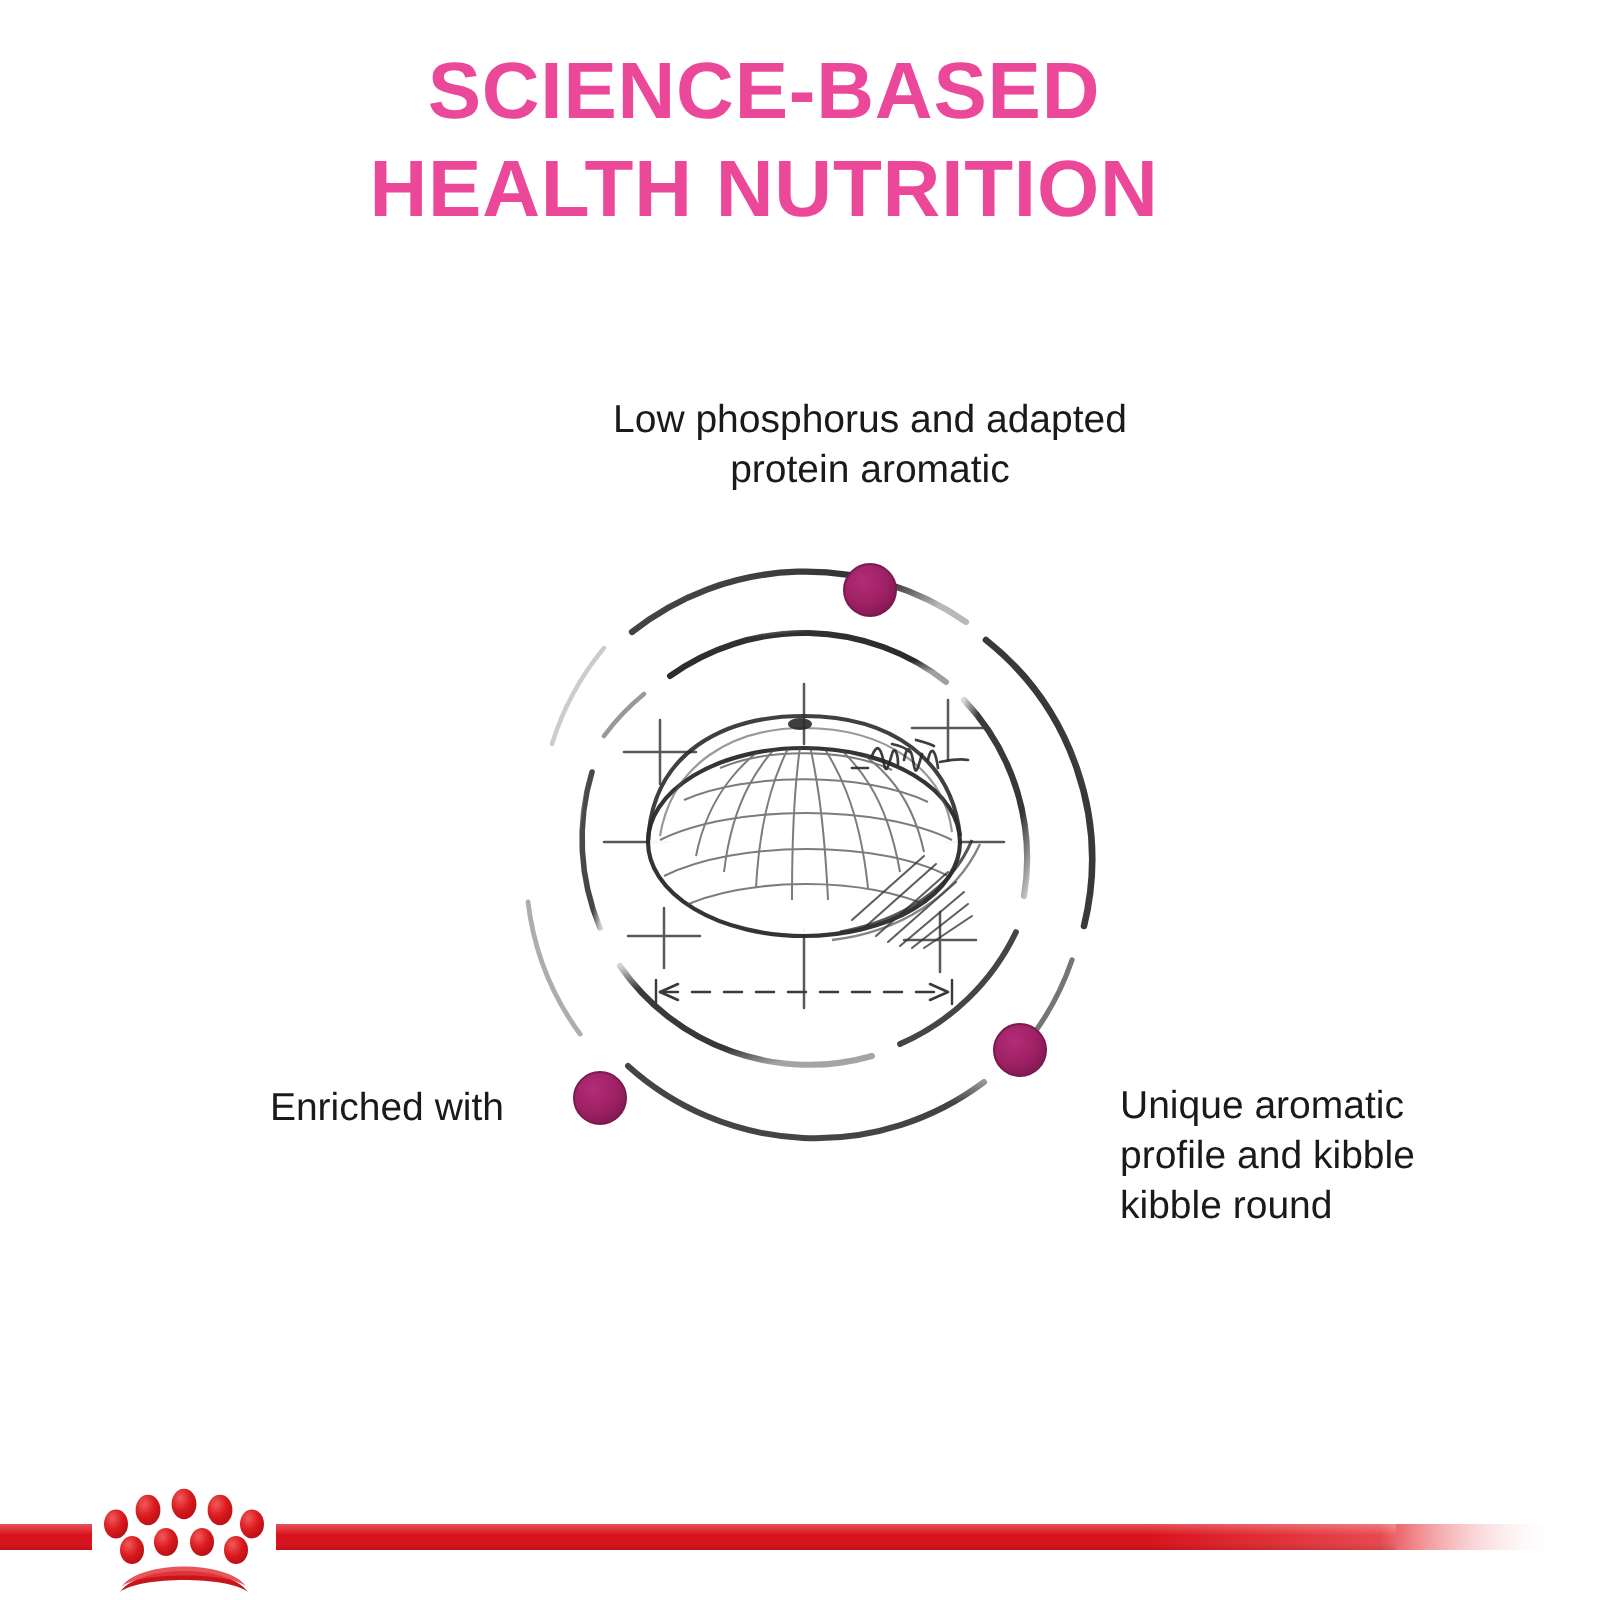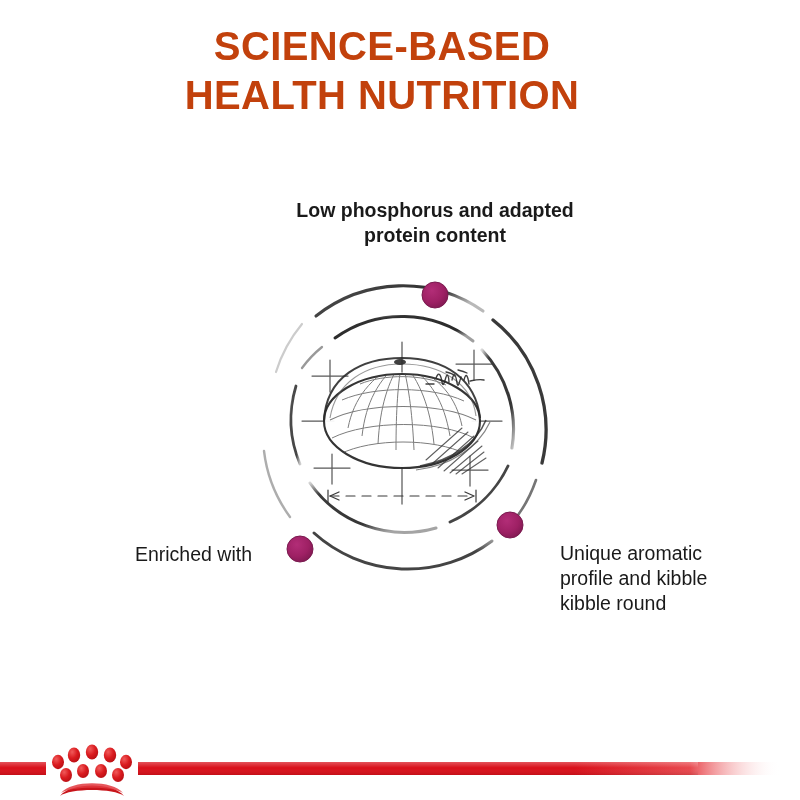--- a/index.html
+++ b/index.html
@@ -18,21 +18,21 @@
     overflow: hidden;
   }
 
   
   #headline {
     position: absolute;
     left: 0;
     top: 22px;
     width: 764px;
     text-align: center;
-    color: #c2410c;
+    color: #ec4899;
     font-weight: bold;
     font-size: 40px;
     line-height: 1.22;
     letter-spacing: 0.4px;
   }
   #headline .hl-line { display: block; white-space: nowrap; }
 
   
   .callout {
     position: absolute;
@@ -41,21 +41,20 @@
     line-height: 1.28;
     font-weight: 400;
   }
   .callout .ln { display: block; white-space: nowrap; }
 
   #callout-top {
     left: 230px;
     top: 198px;
     width: 410px;
     text-align: center;
-    font-weight: bold;
   }
   #callout-right {
     left: 560px;
     top: 541px;
     width: 232px;
     text-align: left;
   }
   #callout-left {
     left: 20px;
     top: 542px;
@@ -90,21 +89,21 @@
 
 <div id="page">
 
   <div id="headline">
     <span class="hl-line">SCIENCE-BASED</span>
     <span class="hl-line">HEALTH NUTRITION</span>
   </div>
 
   <div class="callout" id="callout-top">
     <span class="ln">Low phosphorus and adapted</span>
-    <span class="ln">protein content</span>
+    <span class="ln">protein aromatic</span>
   </div>
 
   <div class="callout" id="callout-right">
     <span class="ln">Unique aromatic</span>
     <span class="ln">profile and kibble</span>
     <span class="ln">kibble round</span>
   </div>
 
   <div class="callout" id="callout-left">
     <span class="ln">Enriched with</span>

